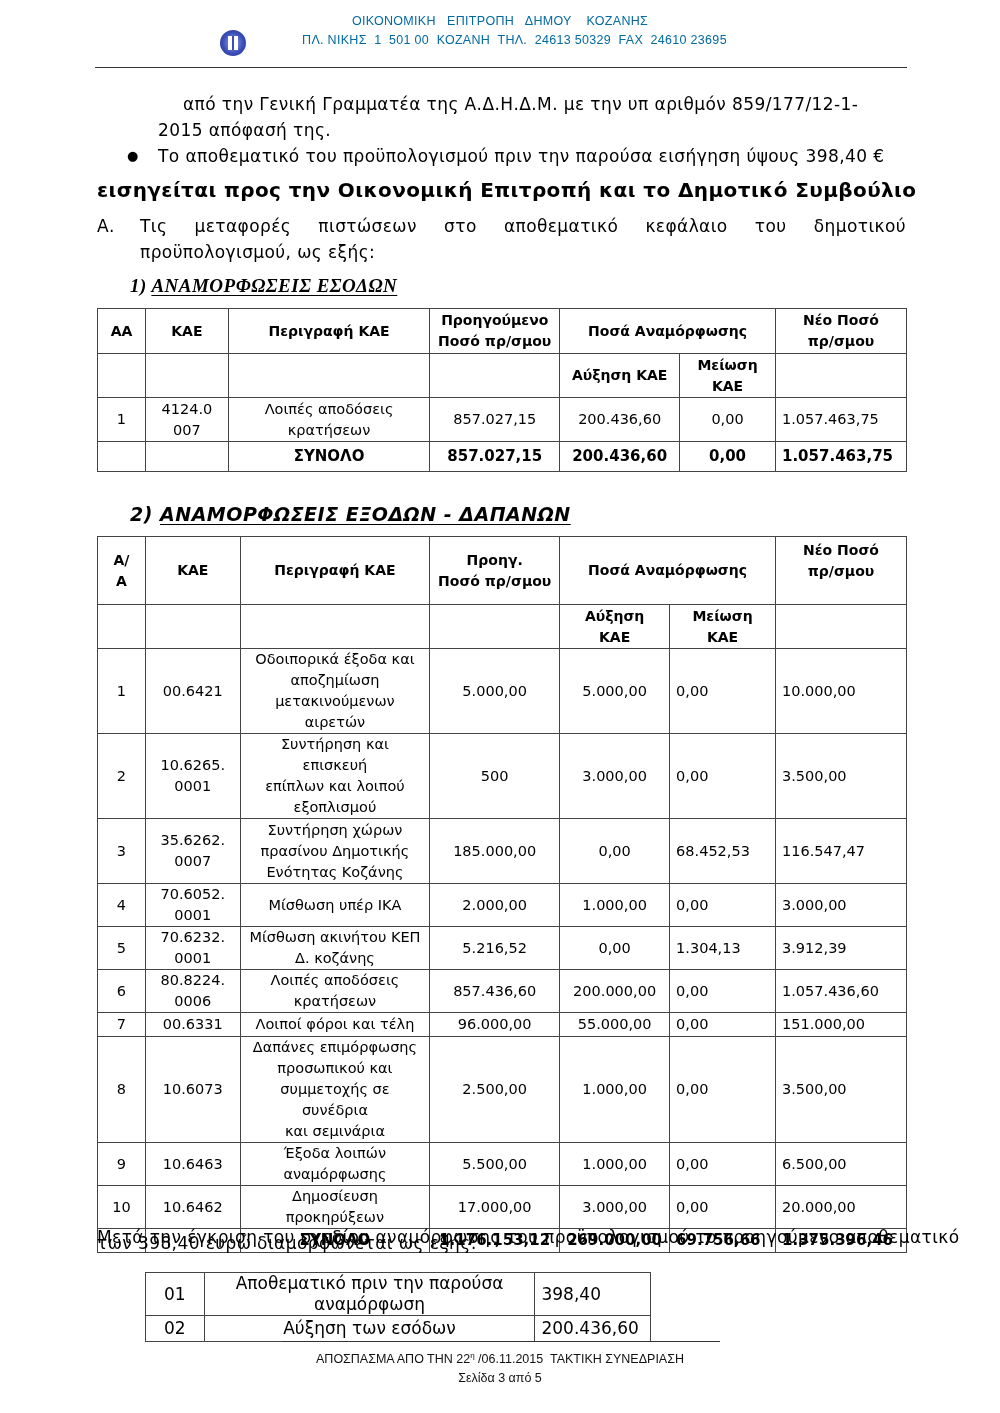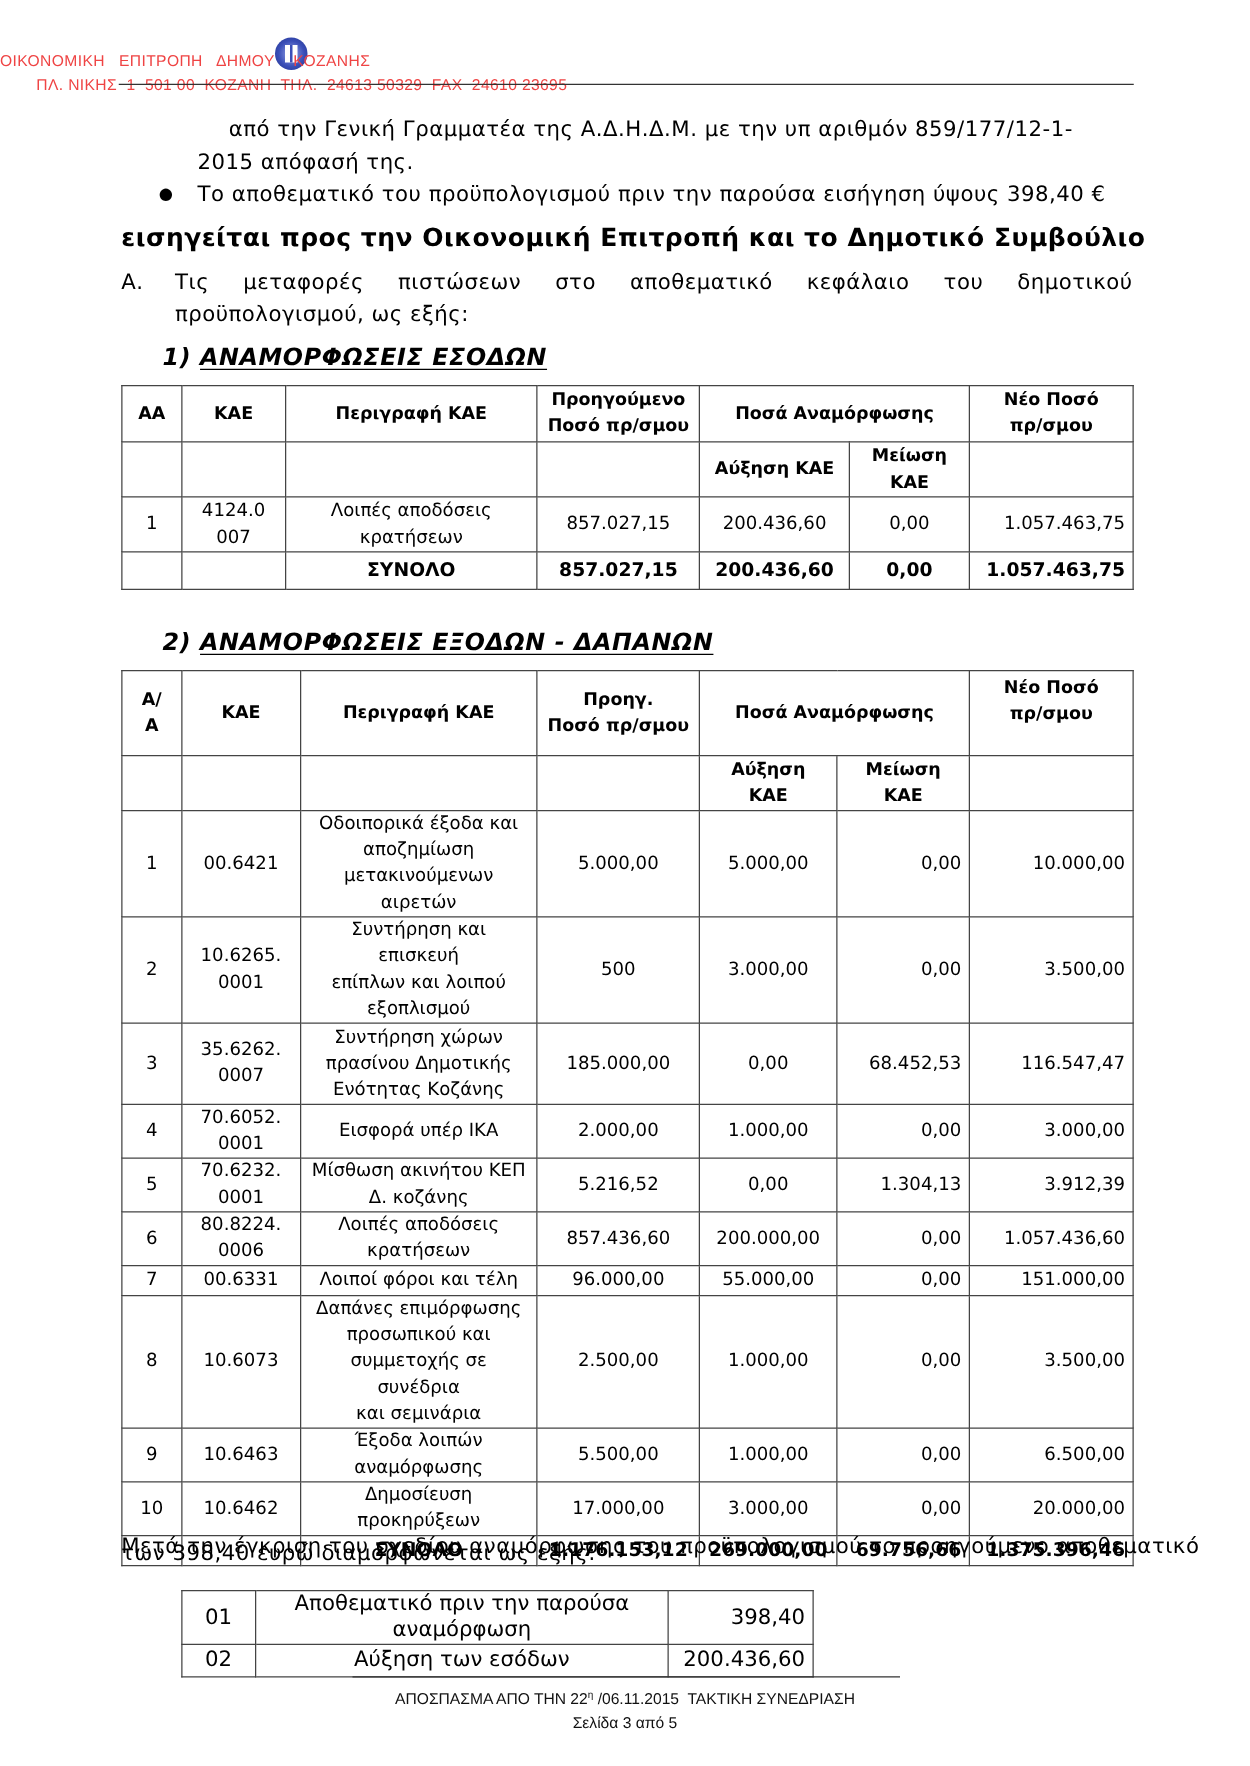--- a/index.html
+++ b/index.html
@@ -1,29 +1,29 @@
 <!DOCTYPE html>
 <html><head>
 <meta charset="utf-8">
 <style>
   html, body { margin: 0; padding: 0; background: #ffffff; }
   body { width: 1000px; height: 1413px; position: relative; overflow: hidden; color: #000; font-family: "DejaVu Sans", sans-serif; }
-  .header { position: absolute; left: 0; top: 40px; width: 1000px; text-align: left; font-family: "Liberation Sans", sans-serif; font-size: 12.5px; line-height: 19px; color: #ef4444; letter-spacing: 0.3px; }
+  .header { position: absolute; left: 0; top: 12px; width: 1000px; text-align: center; font-family: "Liberation Sans", sans-serif; font-size: 12.5px; line-height: 19px; color: #0369a1; letter-spacing: 0.3px; }
   .header-logo { position: absolute; left: 220px; top: 30px; width: 26px; height: 26px; border-radius: 50%; background: radial-gradient(circle at 50% 50%, #9aa8e8 0%, #3b4fb8 55%, #1e2f8a 100%); }
   .header-logo::before { content: ""; position: absolute; left: 8px; top: 6px; width: 10px; height: 14px; background: #fff; }
   .header-logo::after { content: ""; position: absolute; left: 12px; top: 6px; width: 2px; height: 14px; background: #3b4fb8; box-shadow: -4px 6px 0 -0px transparent; }
   .header-rule { position: absolute; left: 95px; top: 67px; width: 812px; height: 1px; background: #333; }
   .para { position: absolute; font-size: 17px; line-height: 24px; letter-spacing: 0.4px; }
   .bold { font-weight: bold; }
   .heading { position: absolute; font-size: 19px; font-style: italic; font-weight: bold; letter-spacing: 0.5px; }
   .heading .u { text-decoration: underline; text-decoration-thickness: 1px; text-underline-offset: 3px; }
   table { border-collapse: collapse; position: absolute; font-size: 14.5px; }
   td { border: 1px solid #444; padding: 0 6px; vertical-align: middle; line-height: 21px; }
   .c { text-align: center; }
-  .r { text-align: right; }
+  .r { text-align: left; }
   .th { font-weight: bold; font-size: 14px; }
   .tot { font-weight: bold; font-size: 15px; }
   .footer { position: absolute; left: 0; top: 1346px; width: 1000px; text-align: center; font-family: "Liberation Sans", sans-serif; font-size: 12.5px; line-height: 19px; color: #111; }
   .footer-rule { position: absolute; left: 282px; top: 1341px; width: 438px; height: 1px; background: #333; }
   sup { font-size: 8px; }
   .bullet { position: absolute; font-size: 13px; }
 </style>
 </head>
 <body>
 
@@ -37,21 +37,21 @@
 <div class="para" style="left:158px; top:92px;margin-left:25px;">από την Γενική Γραμματέα της Α.Δ.Η.Δ.Μ. με την υπ αριθμόν 859/177/12-1-</div>
 <div class="para" style="left:158px; top:118px;">2015 απόφασή της.</div>
 <div class="bullet" style="left:127px; top:148px;">●</div>
 <div class="para" style="left:158px; top:144px;">Το αποθεματικό του προϋπολογισμού πριν την παρούσα εισήγηση ύψους 398,40 €</div>
 <div class="para bold" style="left:97px; top:178px; font-size:20px;">εισηγείται προς την Οικονομική Επιτροπή και το Δημοτικό Συμβούλιο</div>
 
 <div class="para" style="left:97px; top:214px;">Α.</div>
 <div class="para" style="left:140px; top:214px; width:766px; text-align:justify; text-align-last:justify;">Τις μεταφορές πιστώσεων στο αποθεματικό κεφάλαιο του δημοτικού</div>
 <div class="para" style="left:140px; top:240px;">προϋπολογισμού, ως εξής:</div>
 
-<div class="heading" style="left:130px; top:275px;">
+<div class="heading" style="left:130px; top:275px;font-family:Liberation Serif, serif;">
   <span>1)</span>
   <span class="u">ΑΝΑΜΟΡΦΩΣΕΙΣ ΕΣΟΔΩΝ</span>
 </div>
 
 <table style="left:97px; top:308px; width:810px;">
   <colgroup>
     <col style="width:48px">
       <col style="width:83px">
       <col style="width:202px">
       <col style="width:130px">
@@ -210,21 +210,21 @@
         <td class="r">68.452,53</td>
         <td class="r">116.547,47</td>
       </tr>
       <tr style="height: 40px;">
         <td class="c">4</td>
         <td class="c">
           <div>70.6052.</div>
           <div>0001</div>
         </td>
         <td class="c">
-          <div>Εισφορά υπέρ ΙΚΑ</div>
+          <div>Μίσθωση υπέρ ΙΚΑ</div>
         </td>
         <td class="c">2.000,00</td>
         <td class="c">1.000,00</td>
         <td class="r">0,00</td>
         <td class="r">3.000,00</td>
       </tr>
       <tr style="height: 43px;">
         <td class="c">5</td>
         <td class="c">
           <div>70.6232.</div>

